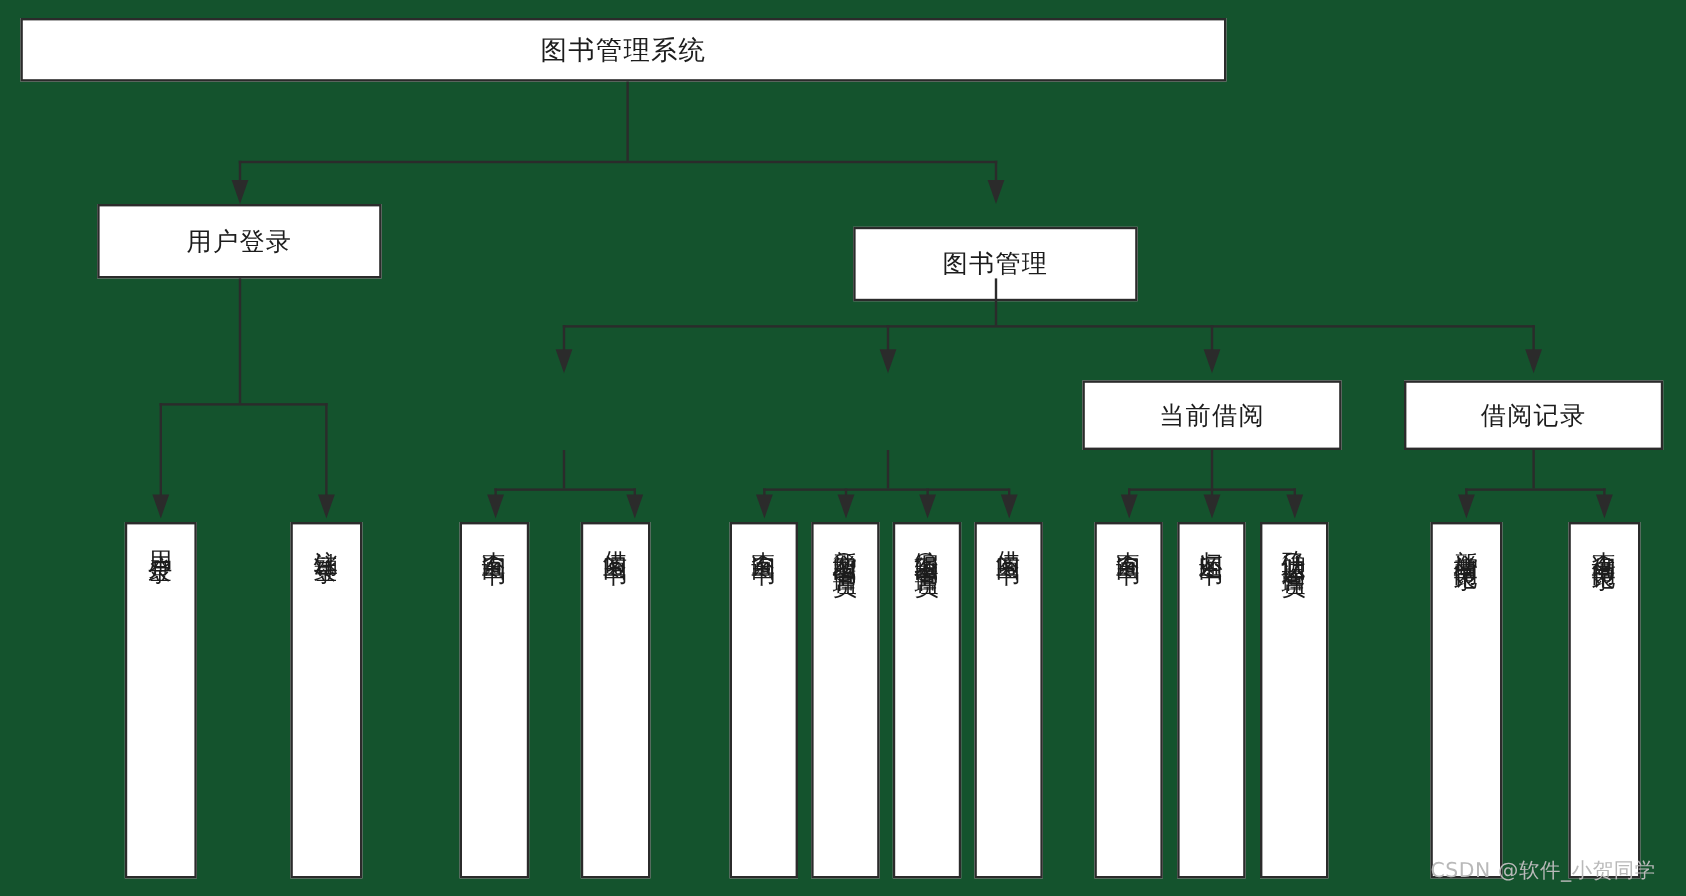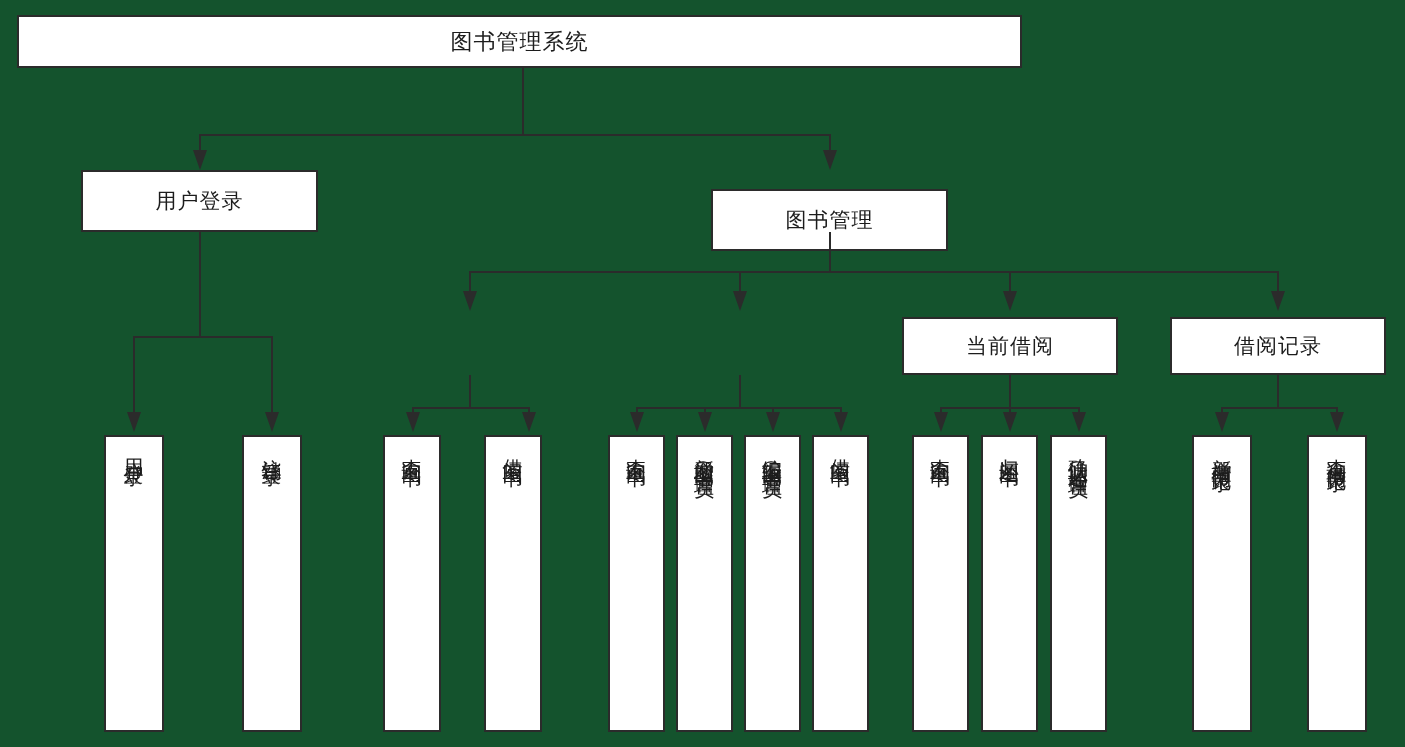--- a/index.html
+++ b/index.html
@@ -200,14 +200,15 @@
     <span class="vlabel">确认归还（管理员）</span>
   </div>
 
   <div class="node vert" style="left:1192px; top:435px; width:60px; height:297px;">
     <span class="vlabel">新增借阅记录</span>
   </div>
   <div class="node vert" style="left:1307px; top:435px; width:60px; height:297px;">
     <span class="vlabel">查询借阅记录</span>
   </div>
 
+  <div id="watermark" style="left:1192px; top:714px;">CSDN @软件_小贺同学</div>
 
 </div>
 
 </body></html>

